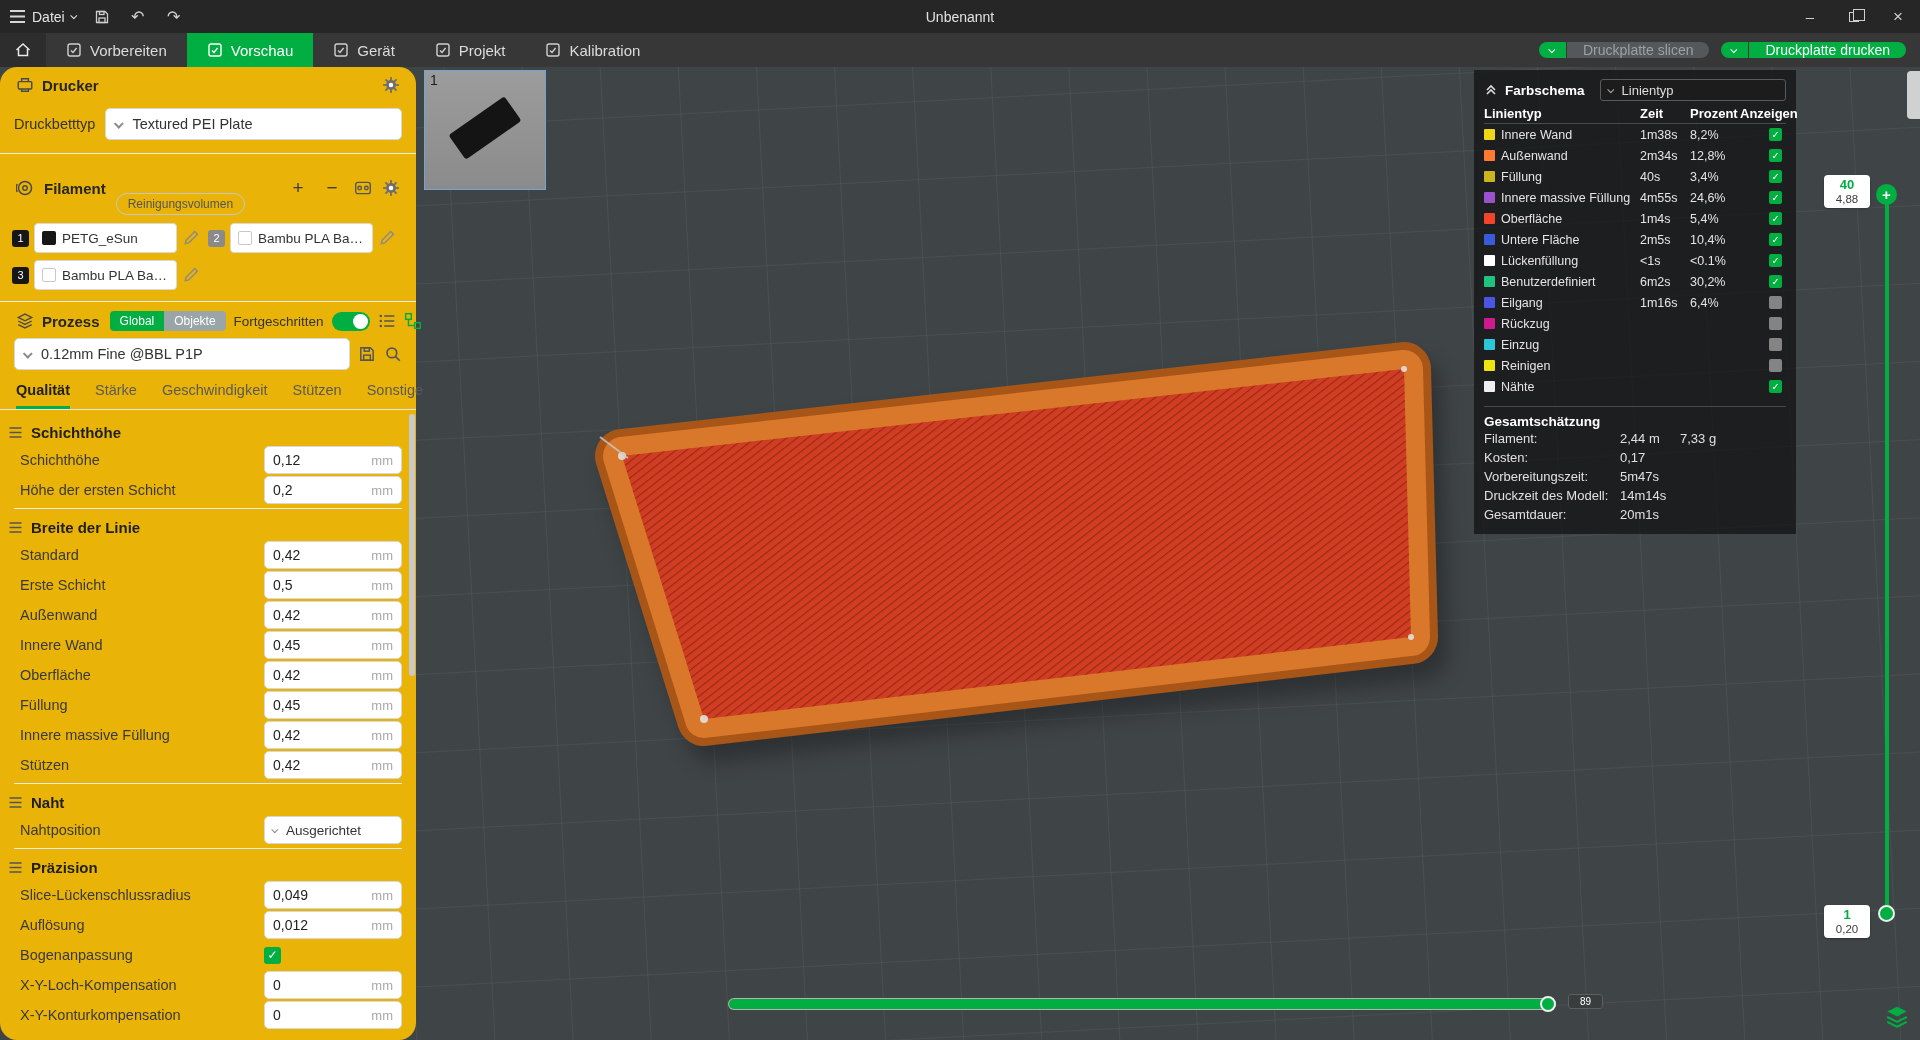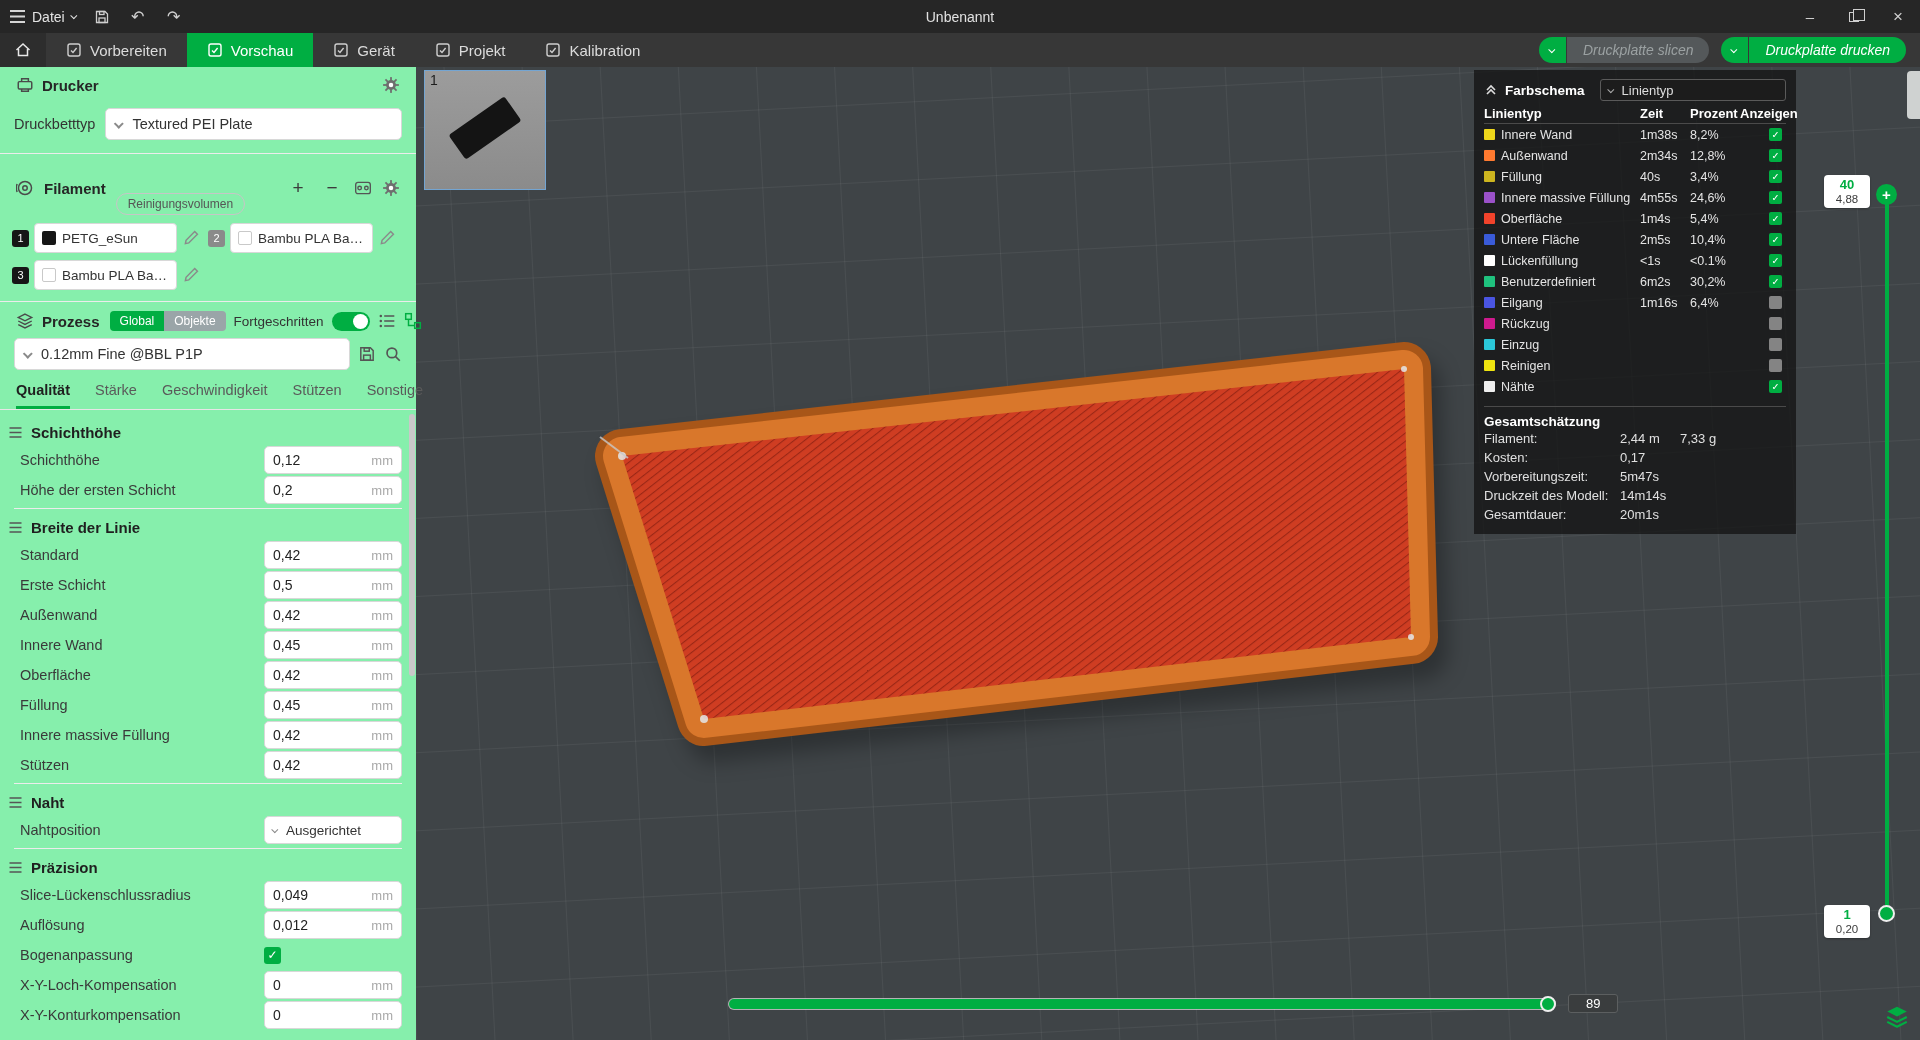--- a/index.html
+++ b/index.html
@@ -23,29 +23,29 @@
 
   
   .tabbar{position:absolute;top:33px;left:0;right:0;height:34px;background:#373737;display:flex;align-items:stretch;z-index:49;}
   .home-tab{width:46px;background:#2D2D2D;display:flex;align-items:center;justify-content:center;}
   .main-tabs{display:flex;align-items:stretch;}
   .main-tab{display:flex;align-items:center;gap:8px;padding:0 20px;font-size:15px;color:#DCDCDC;}
   .main-tab .tab-ic{width:16px;height:16px;color:#cfcfcf;display:flex;}
   .main-tab.active{background:#00AE42;color:#fff;}
   .main-tab.active .tab-ic{color:#fff;}
   .tab-actions{margin-left:auto;display:flex;align-items:center;gap:12px;padding-right:14px;}
-  .split-btn{display:flex;align-items:flex-end;height:26px;border-radius:13px;overflow:hidden;gap:1px;font-style:italic;}
+  .split-btn{display:flex;align-items:flex-end;height:16px;border-radius:13px;overflow:hidden;gap:1px;}
   .split-btn .seg{height:100%;display:flex;align-items:center;justify-content:center;}
   .split-btn .seg.cap{width:27px;background:#00AE42;color:#fff;}
   .split-btn .seg.lbl{padding:0 16px;font-size:14px;}
   .seg.lbl.grey{background:#54585A;color:#9BA1A2;}
   .seg.lbl.green{background:#00AE42;color:#fff;}
 
   
-  .sidebar{position:absolute;top:67px;left:0;width:416px;bottom:0;background:#86efac;display:flex;flex-direction:column;z-index:40;}
+  .sidebar{position:absolute;top:67px;left:0;width:416px;bottom:0;background:#eab308;display:flex;flex-direction:column;z-index:40;border-radius:17px;}
   .sb-row{display:flex;align-items:center;}
   .sec-head{padding:9px 16px 5px 16px;gap:8px;}
   .sec-title{font-size:15px;color:#262626;font-weight:bold;}
   .sb-ic{width:18px;height:18px;display:flex;color:#4a4a4a;flex:none;}
   .sb-ic.right{margin-left:auto;color:#777;}
   .select{height:32px;border:1px solid #D8D8D8;border-radius:5px;background:#fff;display:flex;align-items:center;gap:9px;padding:0 10px;font-size:14.5px;color:#333;min-width:0;}
   .select .chev{color:#8a8a8a;flex:none;}
   .select .sel-txt{white-space:nowrap;overflow:hidden;text-overflow:ellipsis;}
   .printer-row{padding:2px 14px 0 14px;gap:6px;}
   .printer-row .select{flex:1;}
@@ -129,21 +129,21 @@
   .v-handle{position:absolute;left:1462px;top:838px;width:17px;height:17px;border-radius:50%;background:#00AE42;border:2px solid #EFEFEF;z-index:7;}
   .v-chip{position:absolute;width:46px;background:#fff;border-radius:4px;text-align:center;padding:2px 2px;z-index:7;box-shadow:0 1px 2px rgba(0,0,0,.3);}
   .v-chip .big{display:block;font-size:13px;font-weight:bold;color:#00AE42;line-height:15px;}
   .v-chip .small{display:block;font-size:11.5px;color:#3c3c3c;line-height:14px;}
   .v-chip.top{left:1408px;top:108px;}
   .v-chip.bottom{left:1408px;top:838px;}
 
   
   .h-track{position:absolute;left:313px;top:932px;width:826px;height:10px;background:#00AE42;border-radius:5px;box-shadow:0 0 0 1px rgba(240,240,240,.65);z-index:6;}
   .h-handle{position:absolute;left:1124px;top:929px;width:16px;height:16px;border-radius:50%;background:#00AE42;border:2px solid #EFEFEF;z-index:7;}
-  .h-badge{position:absolute;left:1152px;top:927px;background:#3A3D3E;border:1px solid #5c5f60;border-radius:3px;color:#fff;font-size:13px;padding:1px 17px;z-index:7;}
+  .h-badge{position:absolute;left:1152px;top:927px;background:#3A3D3E;border:1px solid #5c5f60;border-radius:3px;color:#fff;font-size:10px;padding:1px 11px;z-index:7;}
   .layers-btn{position:absolute;right:10px;bottom:10px;width:26px;height:26px;z-index:7;display:flex;}
 </style>
 </head>
 <body>
 
 <div class="titlebar">
   <div class="tb-left">
     <div class="menu-btn">
       <span class="sb-ic" style="color:#d6d6d6;width:15px;height:13px;">
         <svg viewBox="0 0 15 13" width="15" height="13">

